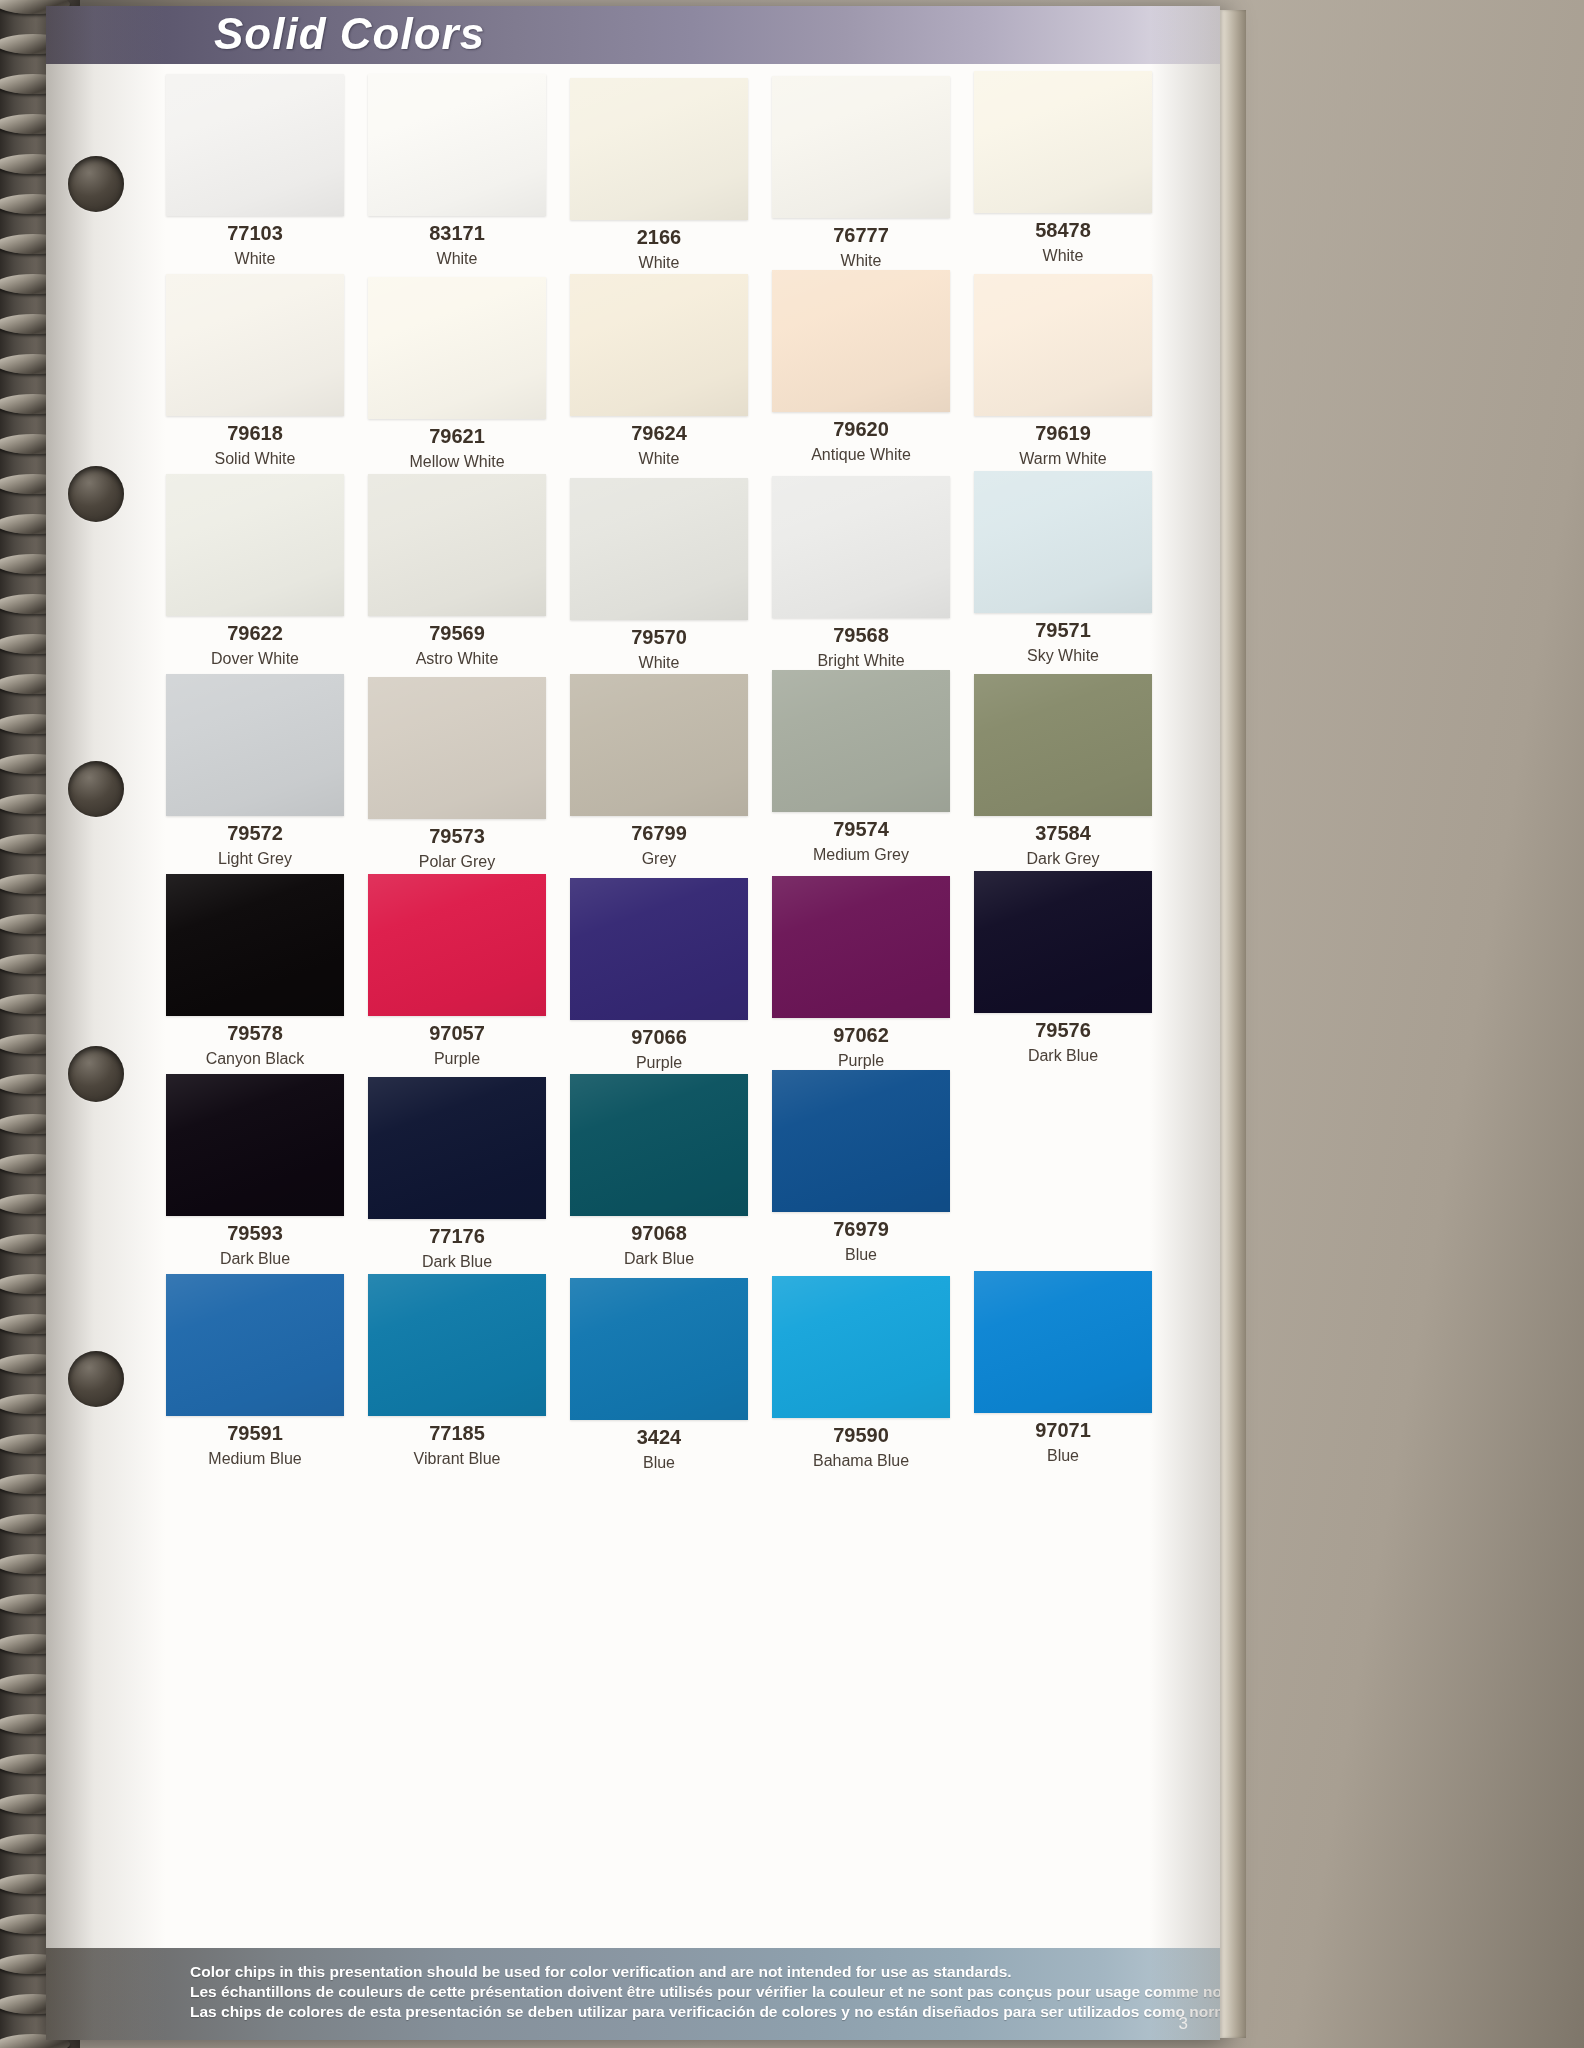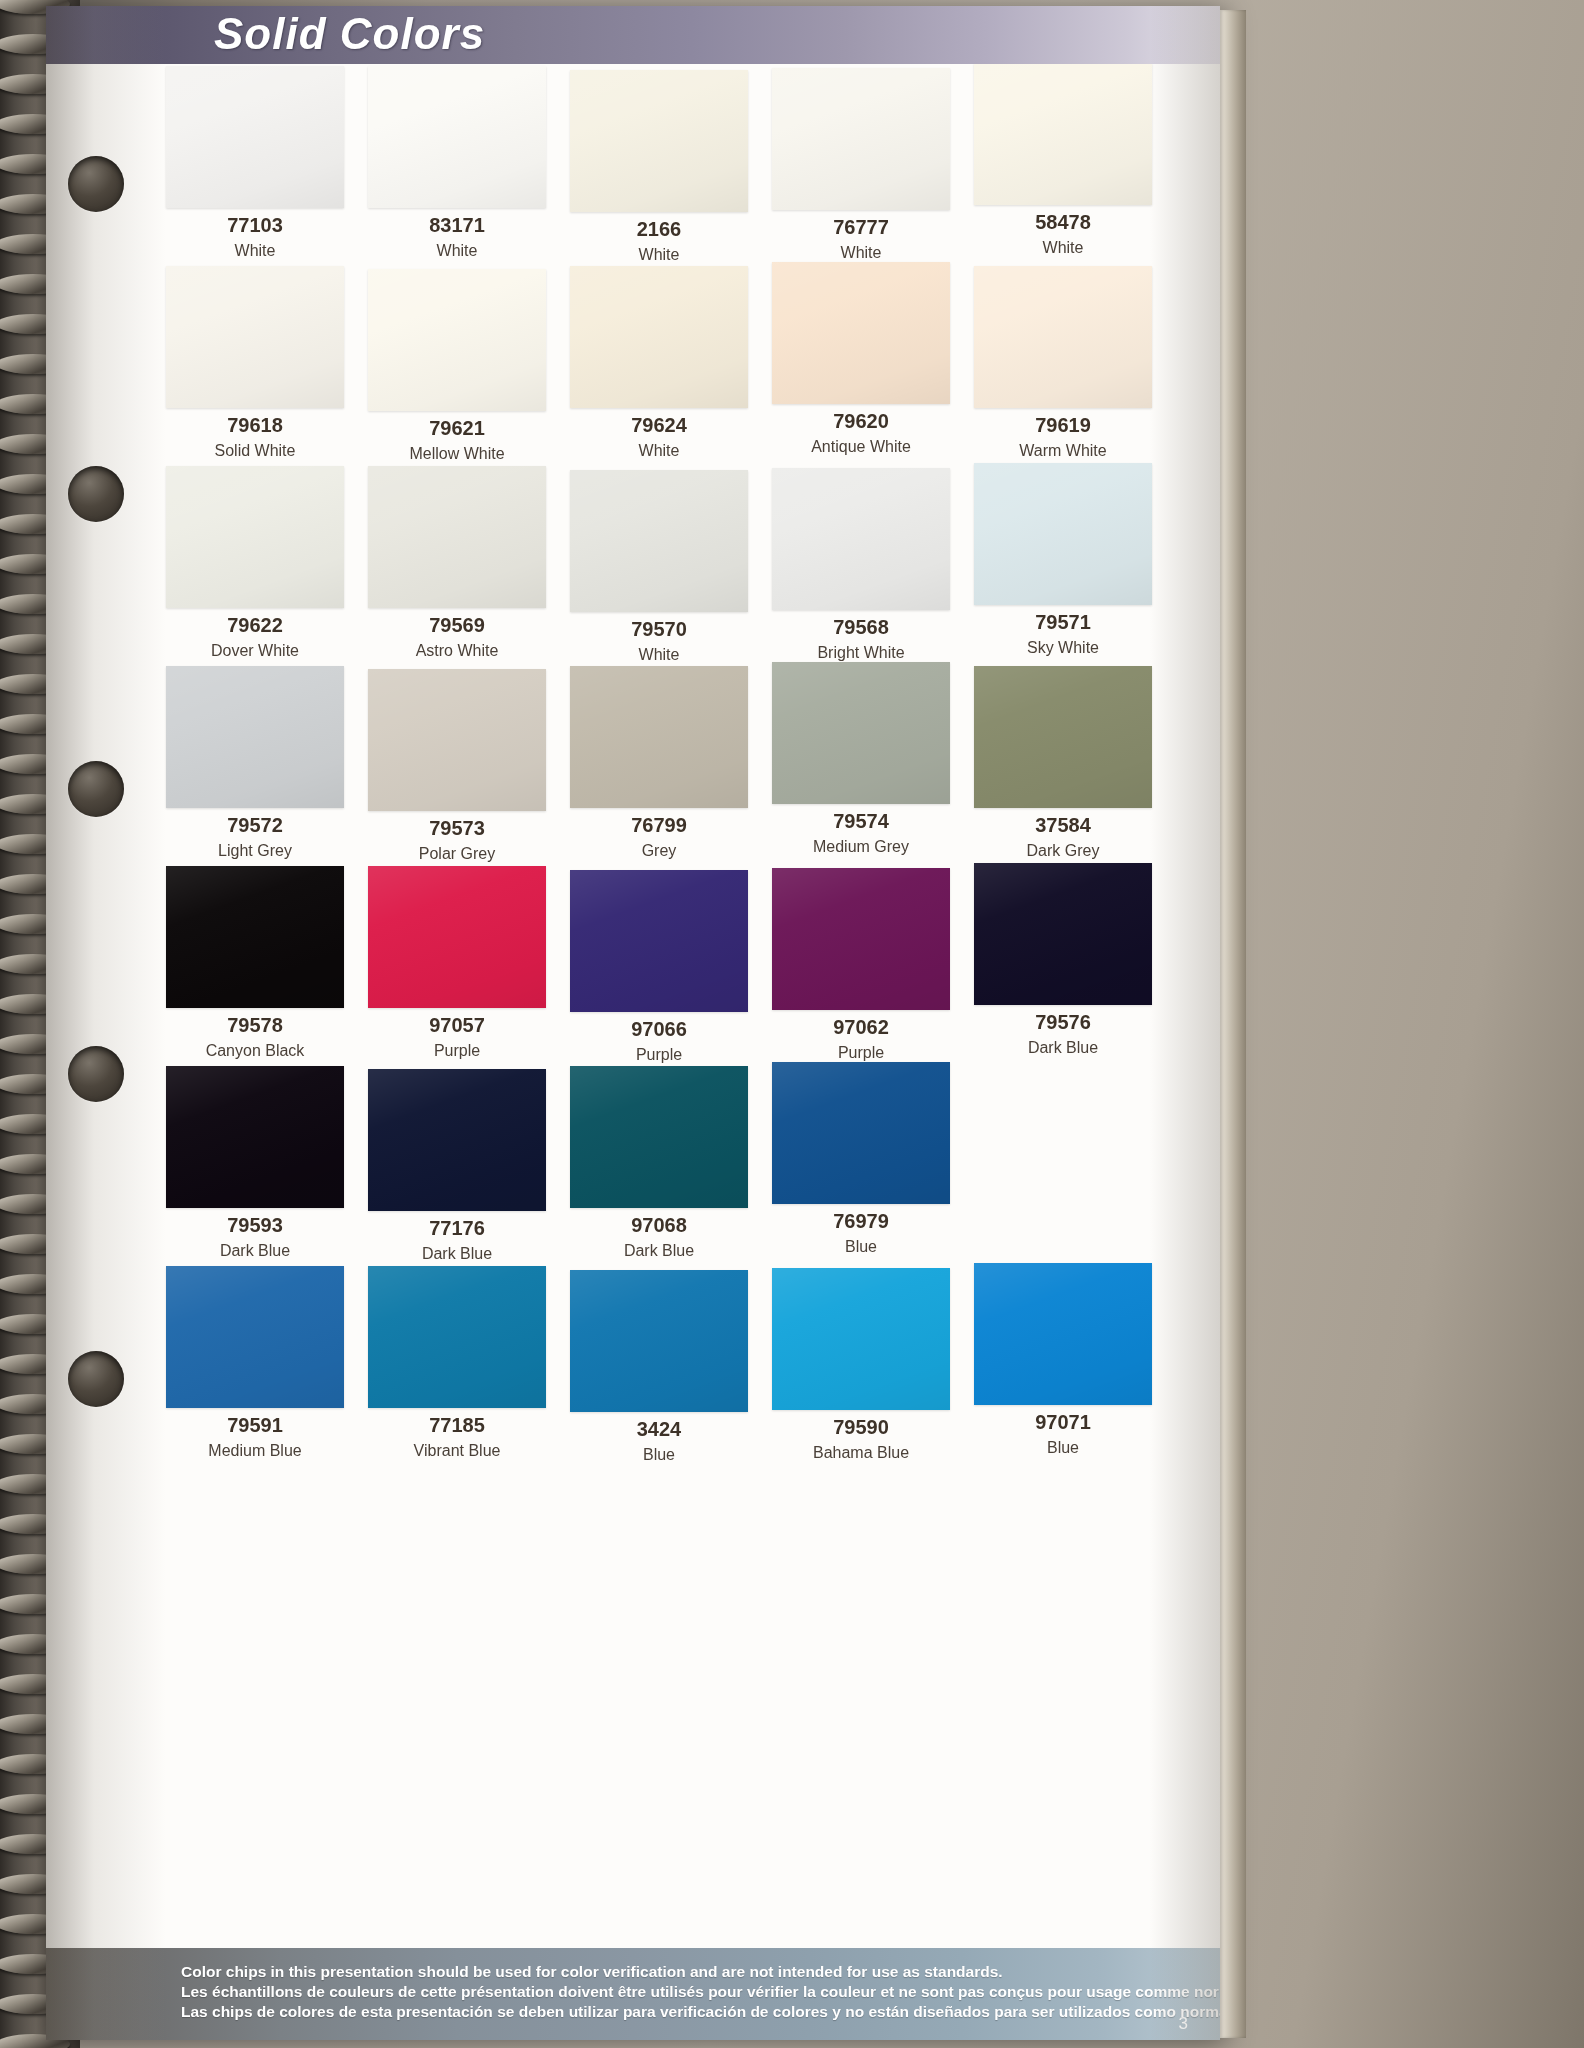--- a/index.html
+++ b/index.html
@@ -106,21 +106,21 @@
     text-shadow: 1px 1px 2px rgba(40,36,55,0.55);
     font-family: "Liberation Sans", sans-serif;
     z-index: 5;
     white-space: nowrap;
   }
 
   
   #swatch-grid {
     position: absolute;
     left: 112px;
-    top: 60px;
+    top: 68px;
     width: 1010px;
     z-index: 3;
   }
   .swatch-row {
     display: flex;
     width: 1010px;
     height: 197px;
     margin-bottom: 3px;
   }
   .swatch-cell {
@@ -187,21 +187,21 @@
     bottom: 0;
     width: 1174px;
     height: 92px;
     background: linear-gradient(90deg,
        #5d5a57 0%, #6e6e6e 8%, #7b8186 20%, #85909a 35%,
        #8a97a3 50%, #8ea0ad 65%, #95a9b6 78%, #a3b6c2 90%, #bccbd4 100%);
     z-index: 4;
   }
   #footer-lines {
     position: absolute;
-    left: 135px;
+    left: 144px;
     top: 14px;
     z-index: 5;
   }
   .footer-line {
     color: #ffffff;
     font-size: 15.5px;
     font-weight: bold;
     line-height: 20px;
     white-space: nowrap;
     text-shadow: 0 1px 1px rgba(0,0,0,0.25);

